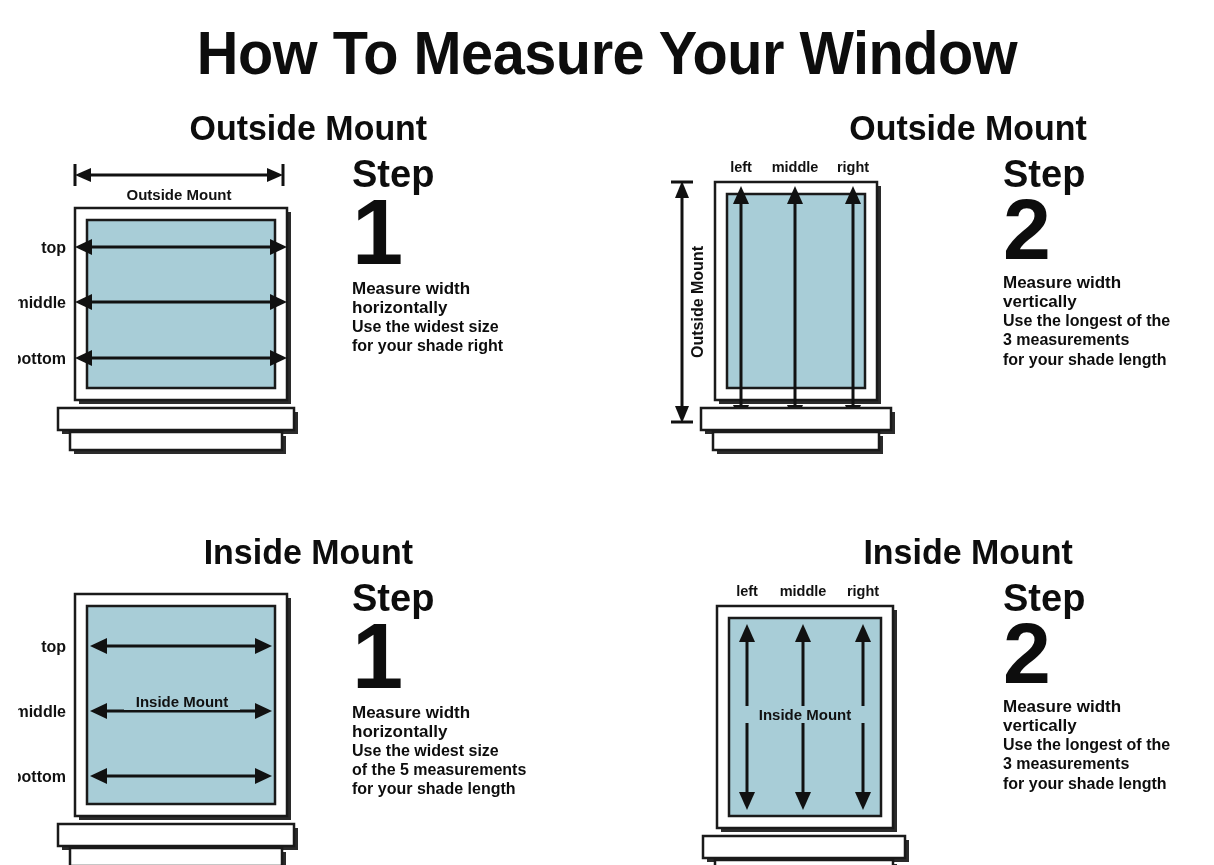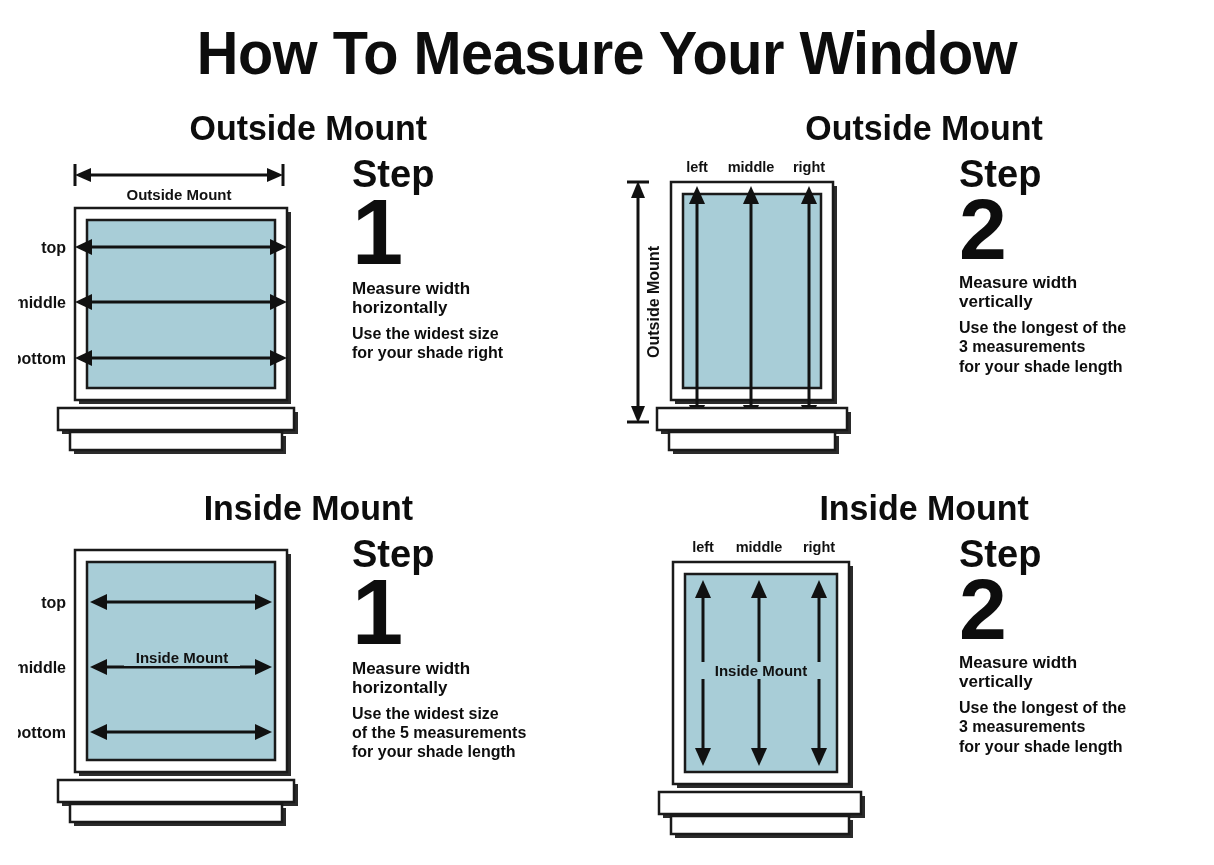--- a/index.html
+++ b/index.html
@@ -32,20 +32,21 @@
   
   .panels {
     position: absolute;
     top: 104px;
     left: 0;
     width: 1214px;
     height: 760px;
     display: grid;
     grid-template-columns: 607px 607px;
     grid-template-rows: 380px 380px;
+    gap: 44px;
   }
   .panel {
     position: relative;
   }
   .panel-heading {
     text-align: center;
     font-size: 35px;
     font-weight: bold;
     line-height: 1;
     margin: 0;
@@ -100,21 +101,20 @@
     font-weight: bold;
     line-height: 1.12;
     color: #0d0d0d;
     margin-top: 4px;
   }
   .step-sub {
     font-size: 16px;
     font-weight: bold;
     line-height: 1.2;
     color: #0d0d0d;
-    margin-top: 7px;
   }
   .step-sub div { white-space: nowrap; }
 
   
   .panel-step1 .step-num { font-size: 92px; }
 
   svg { display: block; }
   .glass { fill: #a8cdd7; stroke: #1a1a1a; stroke-width: 2.5; }
   .frame-outer { fill: #ffffff; stroke: #1a1a1a; stroke-width: 2.5; }
   .sill { fill: #ffffff; stroke: #1a1a1a; stroke-width: 2.5; }

